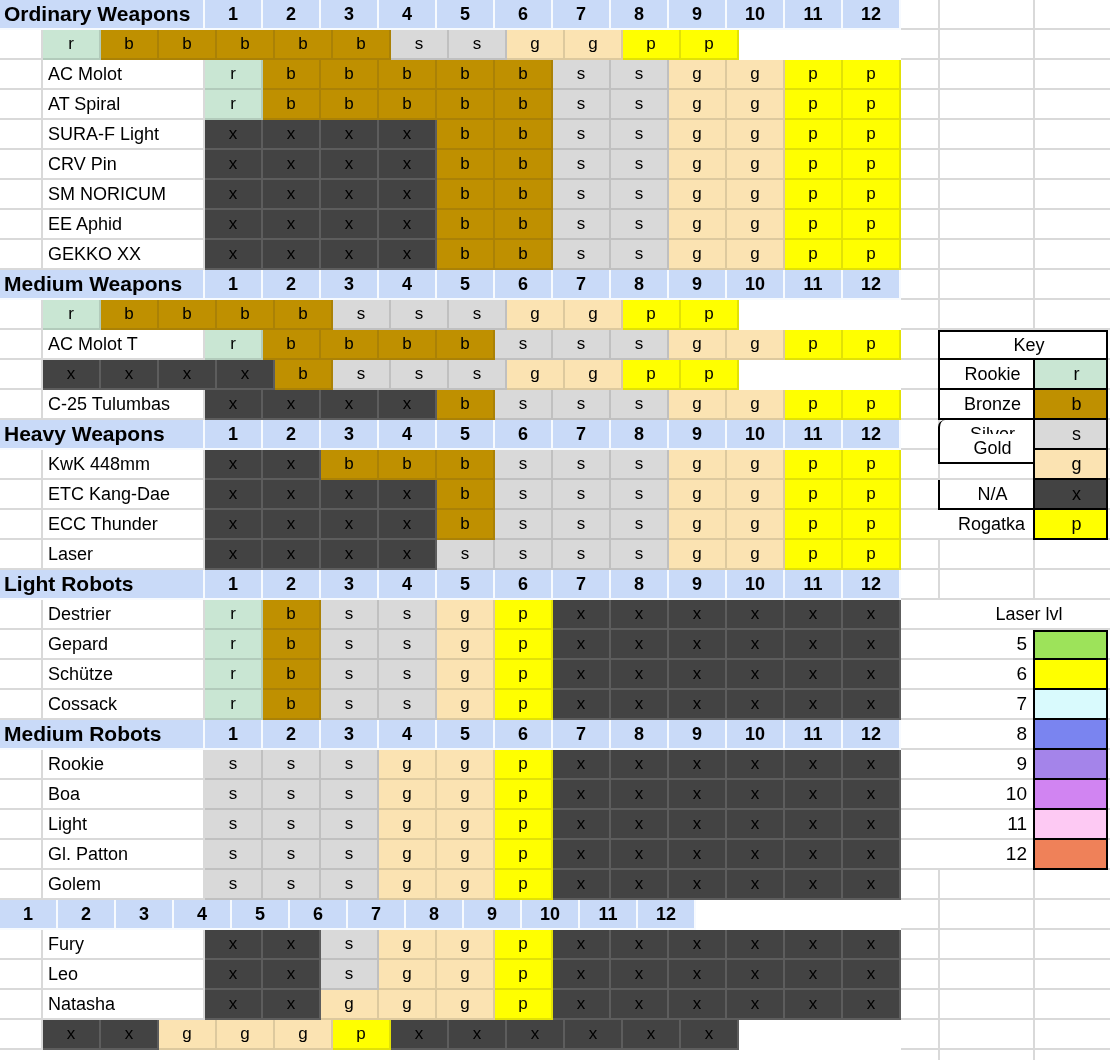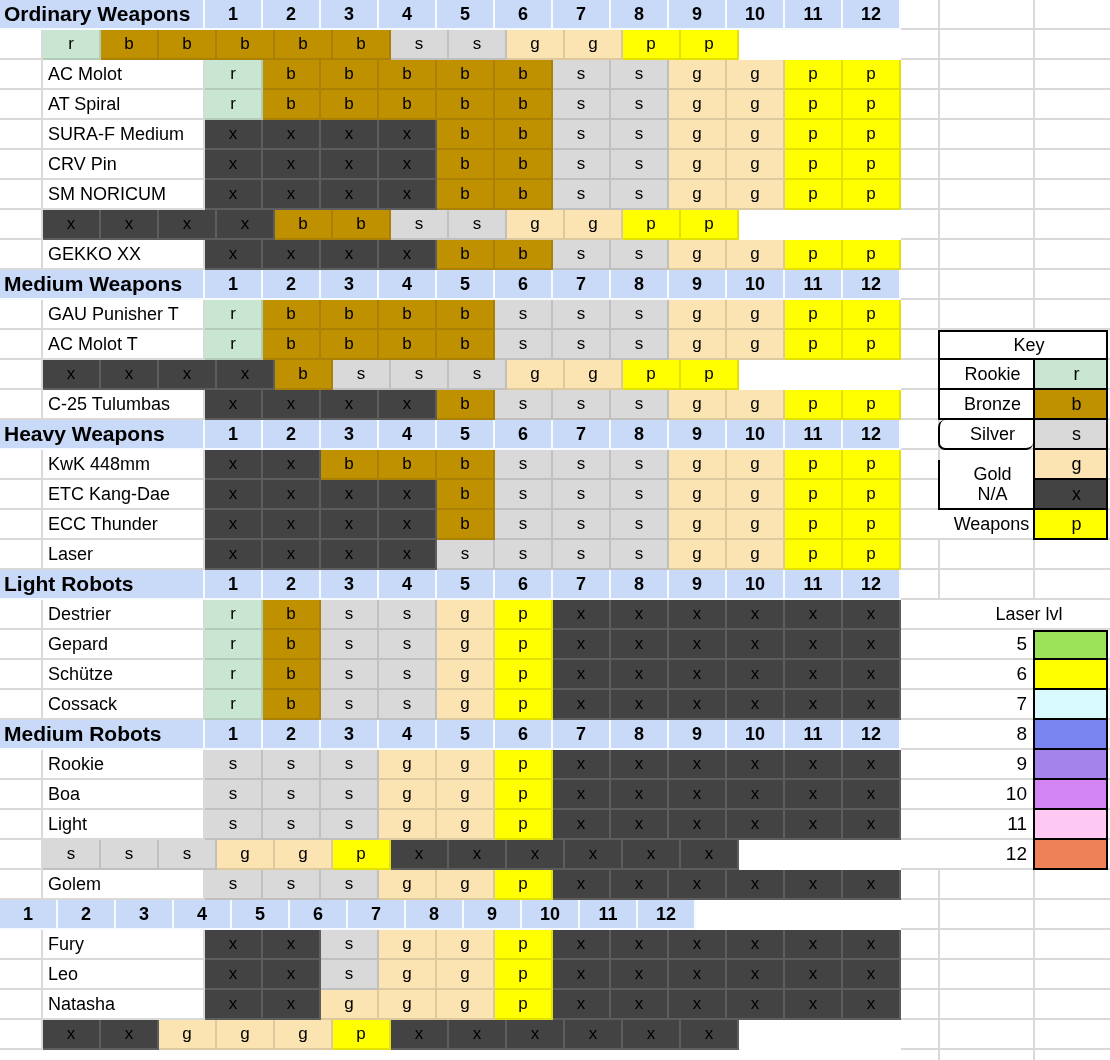--- a/index.html
+++ b/index.html
@@ -105,21 +105,21 @@
         <div class="cell tier" style="background: rgb(191, 144, 0);">b</div>
         <div class="cell tier" style="background: rgb(217, 217, 217);">s</div>
         <div class="cell tier" style="background: rgb(217, 217, 217);">s</div>
         <div class="cell tier" style="background: rgb(251, 227, 178);">g</div>
         <div class="cell tier" style="background: rgb(251, 227, 178);">g</div>
         <div class="cell tier" style="background: rgb(255, 255, 0);">p</div>
         <div class="cell tier" style="background: rgb(255, 255, 0);">p</div>
       </div>
       <div class="row">
         <div class="cell spacer"></div>
-        <div class="cell label">SURA-F Medium</div>
+        <div class="cell label">SURA-F Light</div>
         <div class="cell tier dark" style="background: rgb(67, 67, 67);">x</div>
         <div class="cell tier dark" style="background: rgb(67, 67, 67);">x</div>
         <div class="cell tier dark" style="background: rgb(67, 67, 67);">x</div>
         <div class="cell tier dark" style="background: rgb(67, 67, 67);">x</div>
         <div class="cell tier" style="background: rgb(191, 144, 0);">b</div>
         <div class="cell tier" style="background: rgb(191, 144, 0);">b</div>
         <div class="cell tier" style="background: rgb(217, 217, 217);">s</div>
         <div class="cell tier" style="background: rgb(217, 217, 217);">s</div>
         <div class="cell tier" style="background: rgb(251, 227, 178);">g</div>
         <div class="cell tier" style="background: rgb(251, 227, 178);">g</div>
@@ -153,20 +153,21 @@
         <div class="cell tier" style="background: rgb(191, 144, 0);">b</div>
         <div class="cell tier" style="background: rgb(217, 217, 217);">s</div>
         <div class="cell tier" style="background: rgb(217, 217, 217);">s</div>
         <div class="cell tier" style="background: rgb(251, 227, 178);">g</div>
         <div class="cell tier" style="background: rgb(251, 227, 178);">g</div>
         <div class="cell tier" style="background: rgb(255, 255, 0);">p</div>
         <div class="cell tier" style="background: rgb(255, 255, 0);">p</div>
       </div>
       <div class="row">
         <div class="cell spacer"></div>
+        <div class="cell label">EE Aphid</div>
         <div class="cell tier dark" style="background: rgb(67, 67, 67);">x</div>
         <div class="cell tier dark" style="background: rgb(67, 67, 67);">x</div>
         <div class="cell tier dark" style="background: rgb(67, 67, 67);">x</div>
         <div class="cell tier dark" style="background: rgb(67, 67, 67);">x</div>
         <div class="cell tier" style="background: rgb(191, 144, 0);">b</div>
         <div class="cell tier" style="background: rgb(191, 144, 0);">b</div>
         <div class="cell tier" style="background: rgb(217, 217, 217);">s</div>
         <div class="cell tier" style="background: rgb(217, 217, 217);">s</div>
         <div class="cell tier" style="background: rgb(251, 227, 178);">g</div>
         <div class="cell tier" style="background: rgb(251, 227, 178);">g</div>
@@ -199,21 +200,20 @@
         <div class="cell col-num">6</div>
         <div class="cell col-num">7</div>
         <div class="cell col-num">8</div>
         <div class="cell col-num">9</div>
         <div class="cell col-num">10</div>
         <div class="cell col-num">11</div>
         <div class="cell col-num">12</div>
       </div>
       <div class="row">
         <div class="cell spacer"></div>
-        <div class="cell label">GAU Punisher T</div>
         <div class="cell tier" style="background: rgb(201, 230, 211);">r</div>
         <div class="cell tier" style="background: rgb(191, 144, 0);">b</div>
         <div class="cell tier" style="background: rgb(191, 144, 0);">b</div>
         <div class="cell tier" style="background: rgb(191, 144, 0);">b</div>
         <div class="cell tier" style="background: rgb(191, 144, 0);">b</div>
         <div class="cell tier" style="background: rgb(217, 217, 217);">s</div>
         <div class="cell tier" style="background: rgb(217, 217, 217);">s</div>
         <div class="cell tier" style="background: rgb(217, 217, 217);">s</div>
         <div class="cell tier" style="background: rgb(251, 227, 178);">g</div>
         <div class="cell tier" style="background: rgb(251, 227, 178);">g</div>
@@ -483,20 +483,21 @@
         <div class="cell tier" style="background: rgb(255, 255, 0);">p</div>
         <div class="cell tier dark" style="background: rgb(67, 67, 67);">x</div>
         <div class="cell tier dark" style="background: rgb(67, 67, 67);">x</div>
         <div class="cell tier dark" style="background: rgb(67, 67, 67);">x</div>
         <div class="cell tier dark" style="background: rgb(67, 67, 67);">x</div>
         <div class="cell tier dark" style="background: rgb(67, 67, 67);">x</div>
         <div class="cell tier dark" style="background: rgb(67, 67, 67);">x</div>
       </div>
       <div class="row">
         <div class="cell spacer"></div>
+        <div class="cell label">Gl. Patton</div>
         <div class="cell tier" style="background: rgb(217, 217, 217);">s</div>
         <div class="cell tier" style="background: rgb(217, 217, 217);">s</div>
         <div class="cell tier" style="background: rgb(217, 217, 217);">s</div>
         <div class="cell tier" style="background: rgb(251, 227, 178);">g</div>
         <div class="cell tier" style="background: rgb(251, 227, 178);">g</div>
         <div class="cell tier" style="background: rgb(255, 255, 0);">p</div>
         <div class="cell tier dark" style="background: rgb(67, 67, 67);">x</div>
         <div class="cell tier dark" style="background: rgb(67, 67, 67);">x</div>
         <div class="cell tier dark" style="background: rgb(67, 67, 67);">x</div>
         <div class="cell tier dark" style="background: rgb(67, 67, 67);">x</div>
@@ -598,25 +599,25 @@
       </div>
     </div>
   <div id="legend-area">
       <div class="abs key-title">Key</div>
       <div class="abs key-label" style="top: 360px;">Rookie</div>
       <div class="abs key-swatch" style="top: 360px; background: rgb(201, 230, 211);">r</div>
       <div class="abs key-label" style="top: 390px;">Bronze</div>
       <div class="abs key-swatch" style="top: 390px; background: rgb(191, 144, 0);">b</div>
       <div class="abs key-label" style="top: 420px; border-radius: 7px;">Silver</div>
       <div class="abs key-swatch" style="top: 420px; background: rgb(217, 217, 217);">s</div>
-      <div class="abs key-label" style="top: 460px;">Gold</div>
+      <div class="abs key-label" style="top: 434px;">Gold</div>
       <div class="abs key-swatch" style="top: 450px; background: rgb(251, 227, 178);">g</div>
       <div class="abs key-label" style="top: 480px;">N/A</div>
       <div class="abs key-swatch" style="top: 480px; background: rgb(67, 67, 67);">x</div>
-      <div class="abs key-label noborder" style="top: 510px;">Weapons</div>
+      <div class="abs key-label noborder" style="top: 510px;">Rogatka</div>
       <div class="abs key-swatch" style="top: 510px; background: rgb(255, 255, 0);">p</div>
       <div class="abs laser-title">Laser lvl</div>
       <div class="abs laser-label" style="top: 630px;">5</div>
       <div class="abs laser-swatch btop" style="top: 630px; background: rgb(157, 227, 90);"></div>
       <div class="abs laser-label" style="top: 660px;">6</div>
       <div class="abs laser-swatch" style="top: 660px; background: rgb(255, 255, 0);"></div>
       <div class="abs laser-label" style="top: 690px;">7</div>
       <div class="abs laser-swatch" style="top: 690px; background: rgb(217, 250, 253);"></div>
       <div class="abs laser-label" style="top: 720px;">8</div>
       <div class="abs laser-swatch" style="top: 720px; background: rgb(122, 132, 240);"></div>

